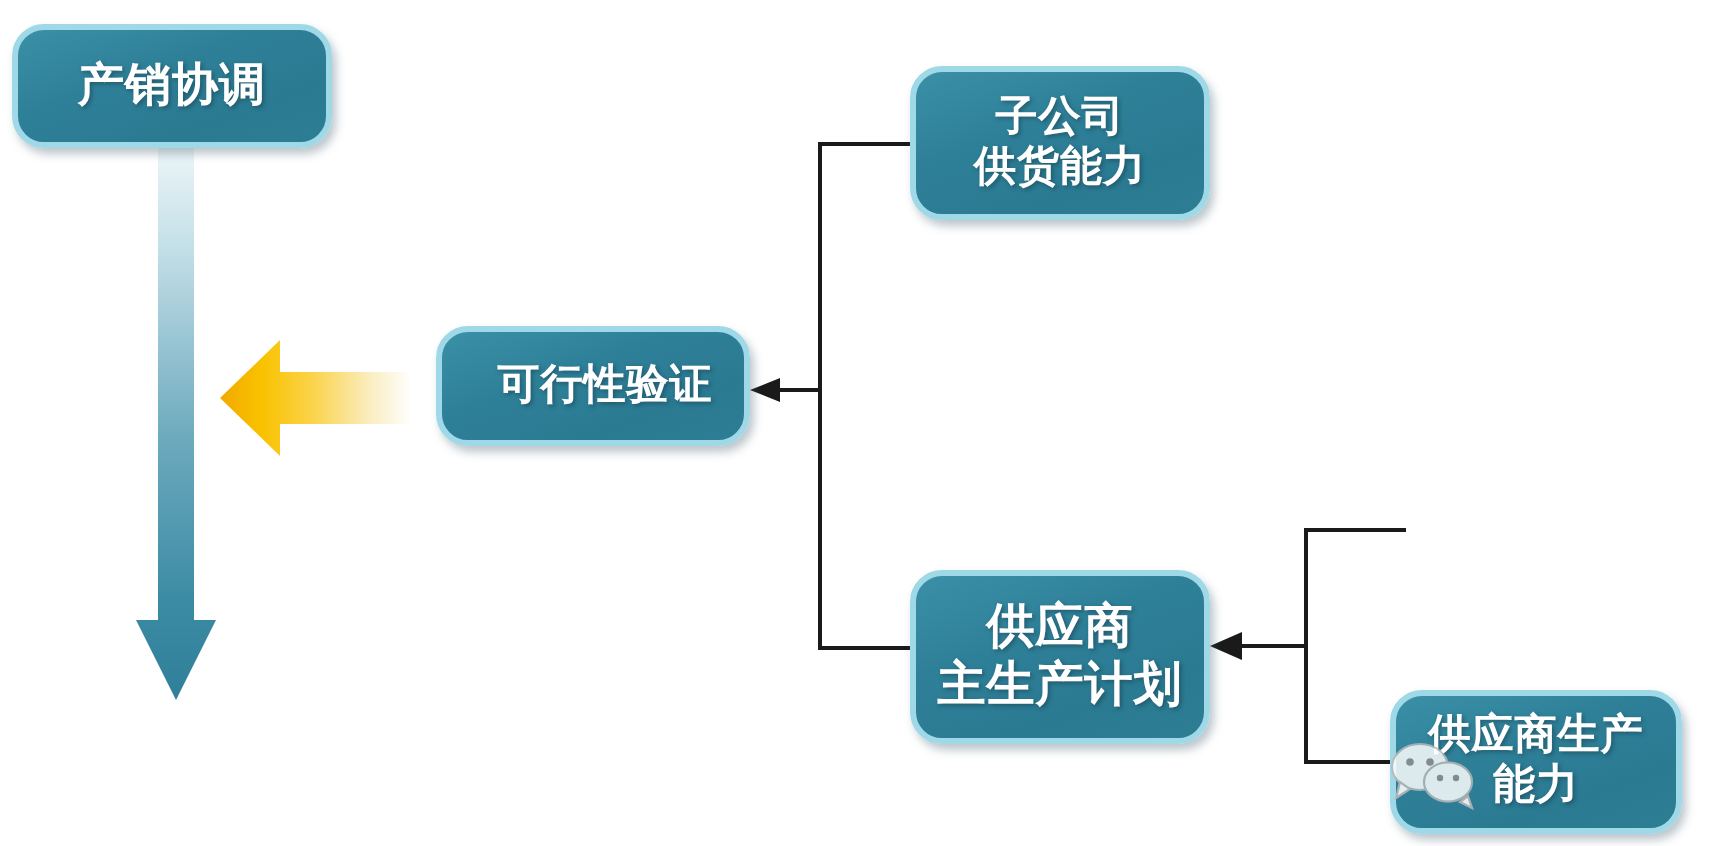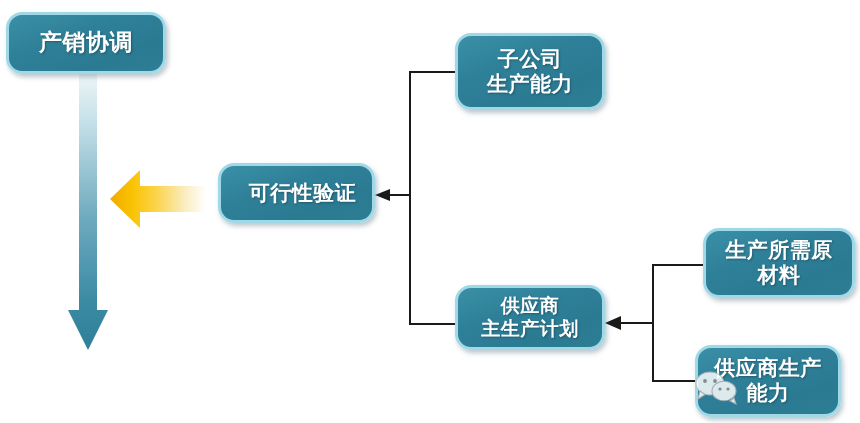--- a/index.html
+++ b/index.html
@@ -34,21 +34,21 @@
     letter-spacing: 0.5px;
     text-shadow: 1px 1px 2px rgba(25,60,75,0.55);
     user-select: none;
   }
   .node .label { display: block; padding: 0 4px; }
 
   #node-coord   { left: 6px;   top: 12px;  width: 160px; height: 62px;  font-size: 23px; }
   #node-mps     { left: 6px;   top: 347px; width: 160px; height: 62px;  font-size: 23px; }
   #node-feas    { left: 218px; top: 163px; width: 157px; height: 60px;  font-size: 21px; padding-left: 12px; }
   #node-subsid  { left: 455px; top: 33px;  width: 150px; height: 77px;  font-size: 21px; }
-  #node-supply  { left: 455px; top: 285px; width: 150px; height: 65px;  font-size: 19px; }
+  #node-supply  { left: 455px; top: 285px; width: 150px; height: 87px;  font-size: 24px; }
   #node-rawmat  { left: 703px; top: 228px; width: 152px; height: 70px;  font-size: 21px; }
   #node-supcap  { left: 695px; top: 345px; width: 146px; height: 72px;  font-size: 21px; }
 
   
   #down-arrow {
     position: absolute;
     left: 68px;
     top: 72px;
     width: 40px;
     height: 278px;
@@ -145,37 +145,31 @@
   </div>
 
 
   <div class="node" id="node-feas">
     <span class="label">可行性验证</span>
   </div>
 
   <div class="node" id="node-subsid">
     <span class="label">
       <span>子公司</span><br>
-      <span>生产能力</span>
+      <span>供货能力</span>
     </span>
   </div>
 
   <div class="node" id="node-supply">
     <span class="label">
       <span>供应商</span><br>
       <span>主生产计划</span>
     </span>
   </div>
 
-  <div class="node" id="node-rawmat">
-    <span class="label">
-      <span>生产所需原</span><br>
-      <span>材料</span>
-    </span>
-  </div>
 
   <div class="node" id="node-supcap">
     <span class="label">
       <span>供应商生产</span><br>
       <span>能力</span>
     </span>
   </div>
 
   <div id="watermark">
     <svg width="44" height="36" viewBox="0 0 44 36">

